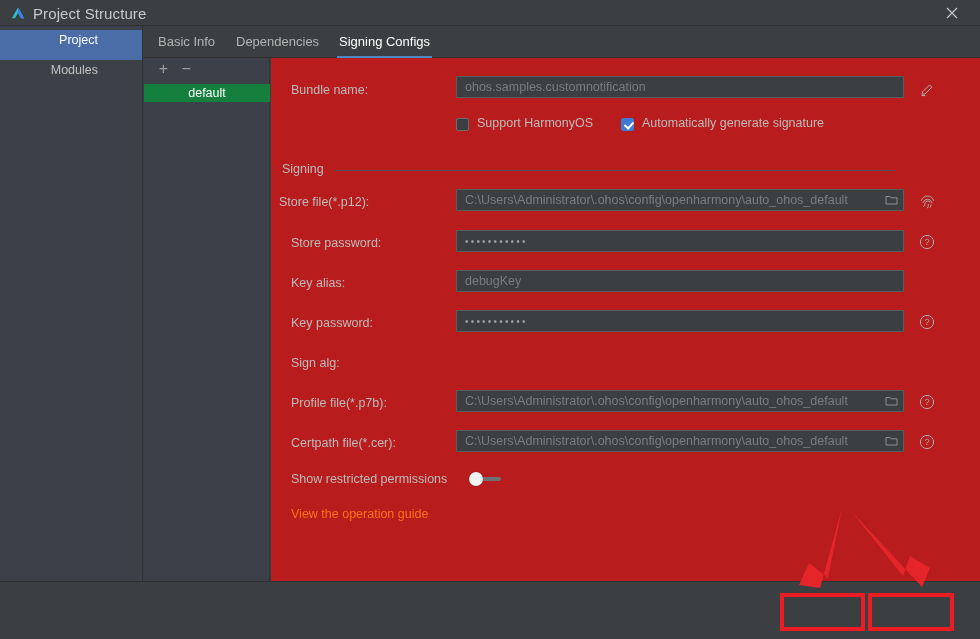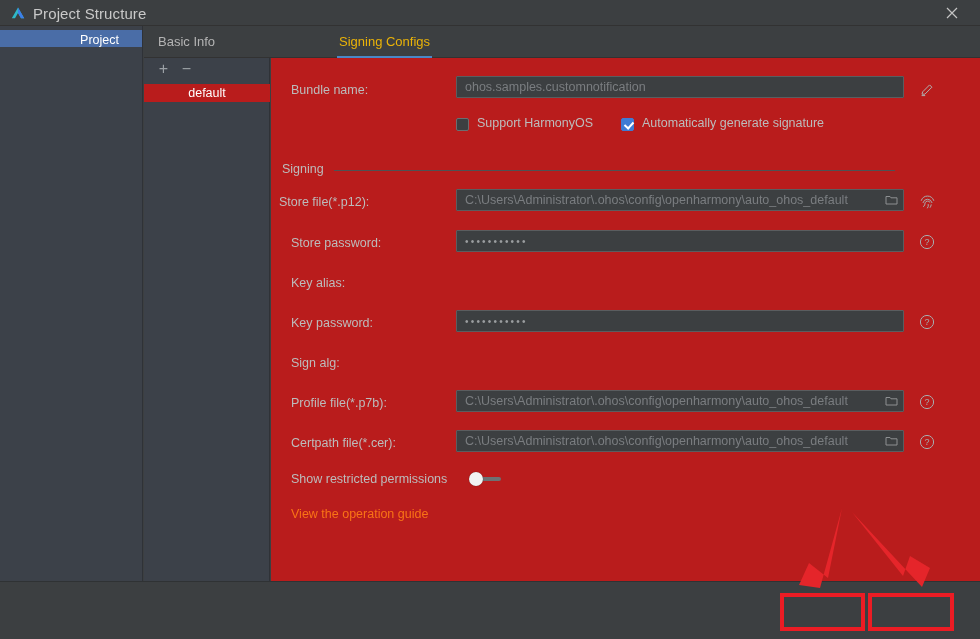--- a/index.html
+++ b/index.html
@@ -39,22 +39,22 @@
   #close-btn svg { position: absolute; left: 14px; top: 7px; }
 
   
   #leftnav {
     position: absolute; left: 0; top: 26px;
     width: 143px; height: 555px;
     background: #3c4149;
     border-right: 1px solid #2f3237;
   }
   .nav-item {
-    height: 17px; line-height: 21px;
-    padding-right: 23px;
+    height: 30px; line-height: 21px;
+    padding-right: 44px;
     text-align: right;
     color: #c2c2c2;
     font-size: 12.5px;
     cursor: pointer;
   }
   .nav-item.sel { background: #4a6da7; color: #ffffff; }
 
   
   #configlist {
     position: absolute; left: 144px; top: 26px;
@@ -71,36 +71,36 @@
     cursor: pointer;
   }
   #btn-add { left: 10px; }
   #btn-remove { left: 33px; }
   .cfg-item {
     position: absolute; left: 0; width: 126px; height: 18px;
     line-height: 18px; text-align: center;
     font-size: 12.5px; color: #d6d6d6;
     cursor: pointer;
   }
-  .cfg-item.sel { background: #b91c1c; color: #ffffff; }
+  .cfg-item.sel { background: #15803d; color: #ffffff; }
 
   
   #tabbar {
     position: absolute; left: 144px; top: 26px;
     width: 836px; height: 32px;
     background: #3c3f41;
     border-bottom: 1px solid #323232;
   }
   .tab {
     position: absolute; top: 0; height: 32px; line-height: 31px;
     font-size: 13px; color: #b4b4b4;
     cursor: pointer;
     padding: 0 2px;
   }
-  .tab.sel { color: #eab308; }
+  .tab.sel { color: #ffffff; }
   .tab.sel::after {
     content: ""; position: absolute; left: 0; right: 0; bottom: 0;
     height: 2px; background: #4a88c7;
   }
 
   
   #main {
     position: absolute; left: 271px; top: 58px;
     width: 709px; height: 523px;
     background: #b91c1c;
@@ -219,40 +219,46 @@
   <div id="close-btn">
     <svg width="12" height="12" viewBox="0 0 12 12">
       <path d="M1 1 L11 11 M11 1 L1 11" stroke="#c4c4c4" stroke-width="1.2" fill="none"></path>
     </svg>
   </div>
 </div>
 
 <div id="leftnav">
   <div class="nav-item sel" style="margin-top:4px;">
     <span>Project</span>
+  </div>
+  <div class="nav-item">
+    <span>Modules</span>
   </div>
 </div>
 
 <div id="configlist">
   <div id="list-toolbar">
     <div class="tb-btn" id="btn-add">
       <span>+</span>
     </div>
     <div class="tb-btn" id="btn-remove">
       <span>−</span>
     </div>
   </div>
   <div class="cfg-item sel" style="top:58px;">
     <span>default</span>
   </div>
 </div>
 
 <div id="tabbar">
   <div class="tab" style="left:12px;">
     <span>Basic Info</span>
+  </div>
+  <div class="tab" style="left:90px;">
+    <span>Dependencies</span>
   </div>
   <div class="tab sel" style="left:193px;">
     <span>Signing Configs</span>
   </div>
 </div>
 
 <div id="main">
 
   <div class="label" style="left:20px; top:25px;">Bundle name:</div>
   <div class="field" style="left:185px; top:18px; width:448px;">
@@ -305,20 +311,23 @@
     <div class="dots">•••••••••••</div>
   </div>
   <span class="sideicon" style="left:648px; top:176px;">
     <svg width="16" height="16" viewBox="0 0 16 16">
       <circle cx="8" cy="8" r="6.6" fill="none" stroke="#a8abad" stroke-width="1"></circle>
       <text x="8" y="11.4" font-size="9" fill="#a8abad" text-anchor="middle" font-family="Liberation Sans, sans-serif">?</text>
     </svg>
   </span>
 
   <div class="label" style="left:20px; top:218px;">Key alias:</div>
+  <div class="field" style="left:185px; top:212px; width:448px;">
+    <div class="ph">debugKey</div>
+  </div>
 
   <div class="label" style="left:20px; top:258px;">Key password:</div>
   <div class="field" style="left:185px; top:252px; width:448px;">
     <div class="dots">•••••••••••</div>
   </div>
   <span class="sideicon" style="left:648px; top:256px;">
     <svg width="16" height="16" viewBox="0 0 16 16">
       <circle cx="8" cy="8" r="6.6" fill="none" stroke="#a8abad" stroke-width="1"></circle>
       <text x="8" y="11.4" font-size="9" fill="#a8abad" text-anchor="middle" font-family="Liberation Sans, sans-serif">?</text>
     </svg>

